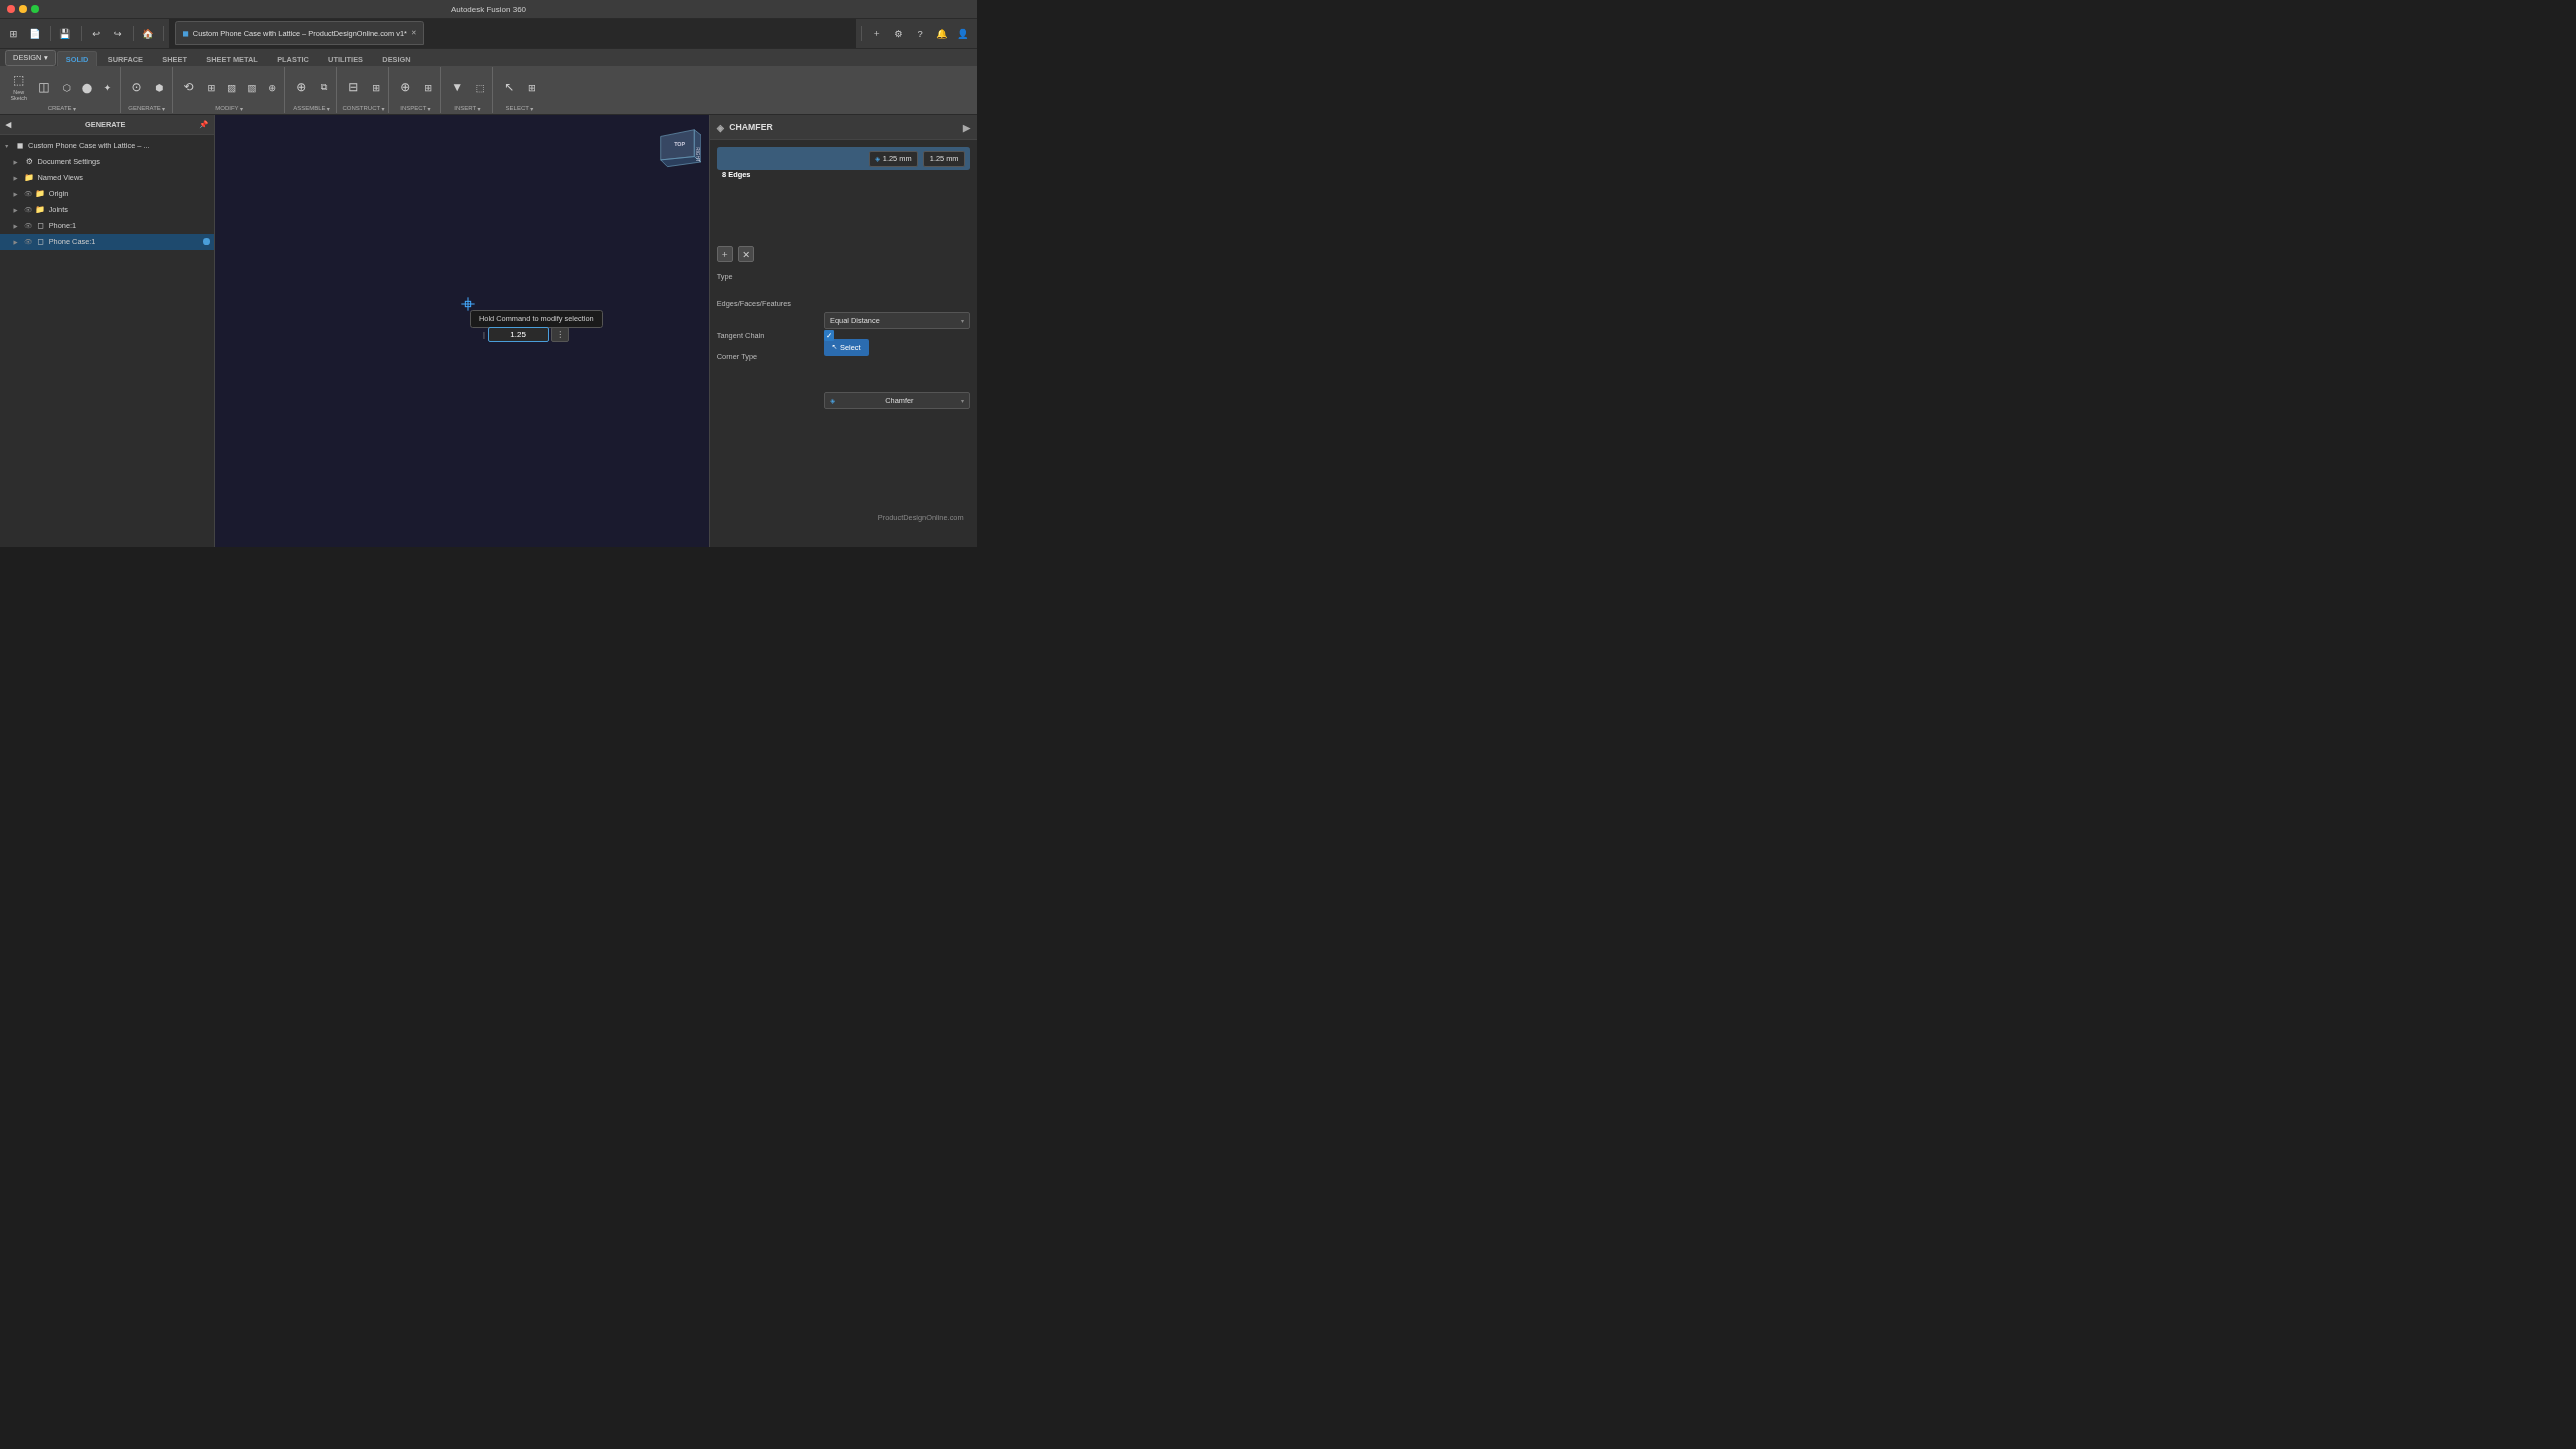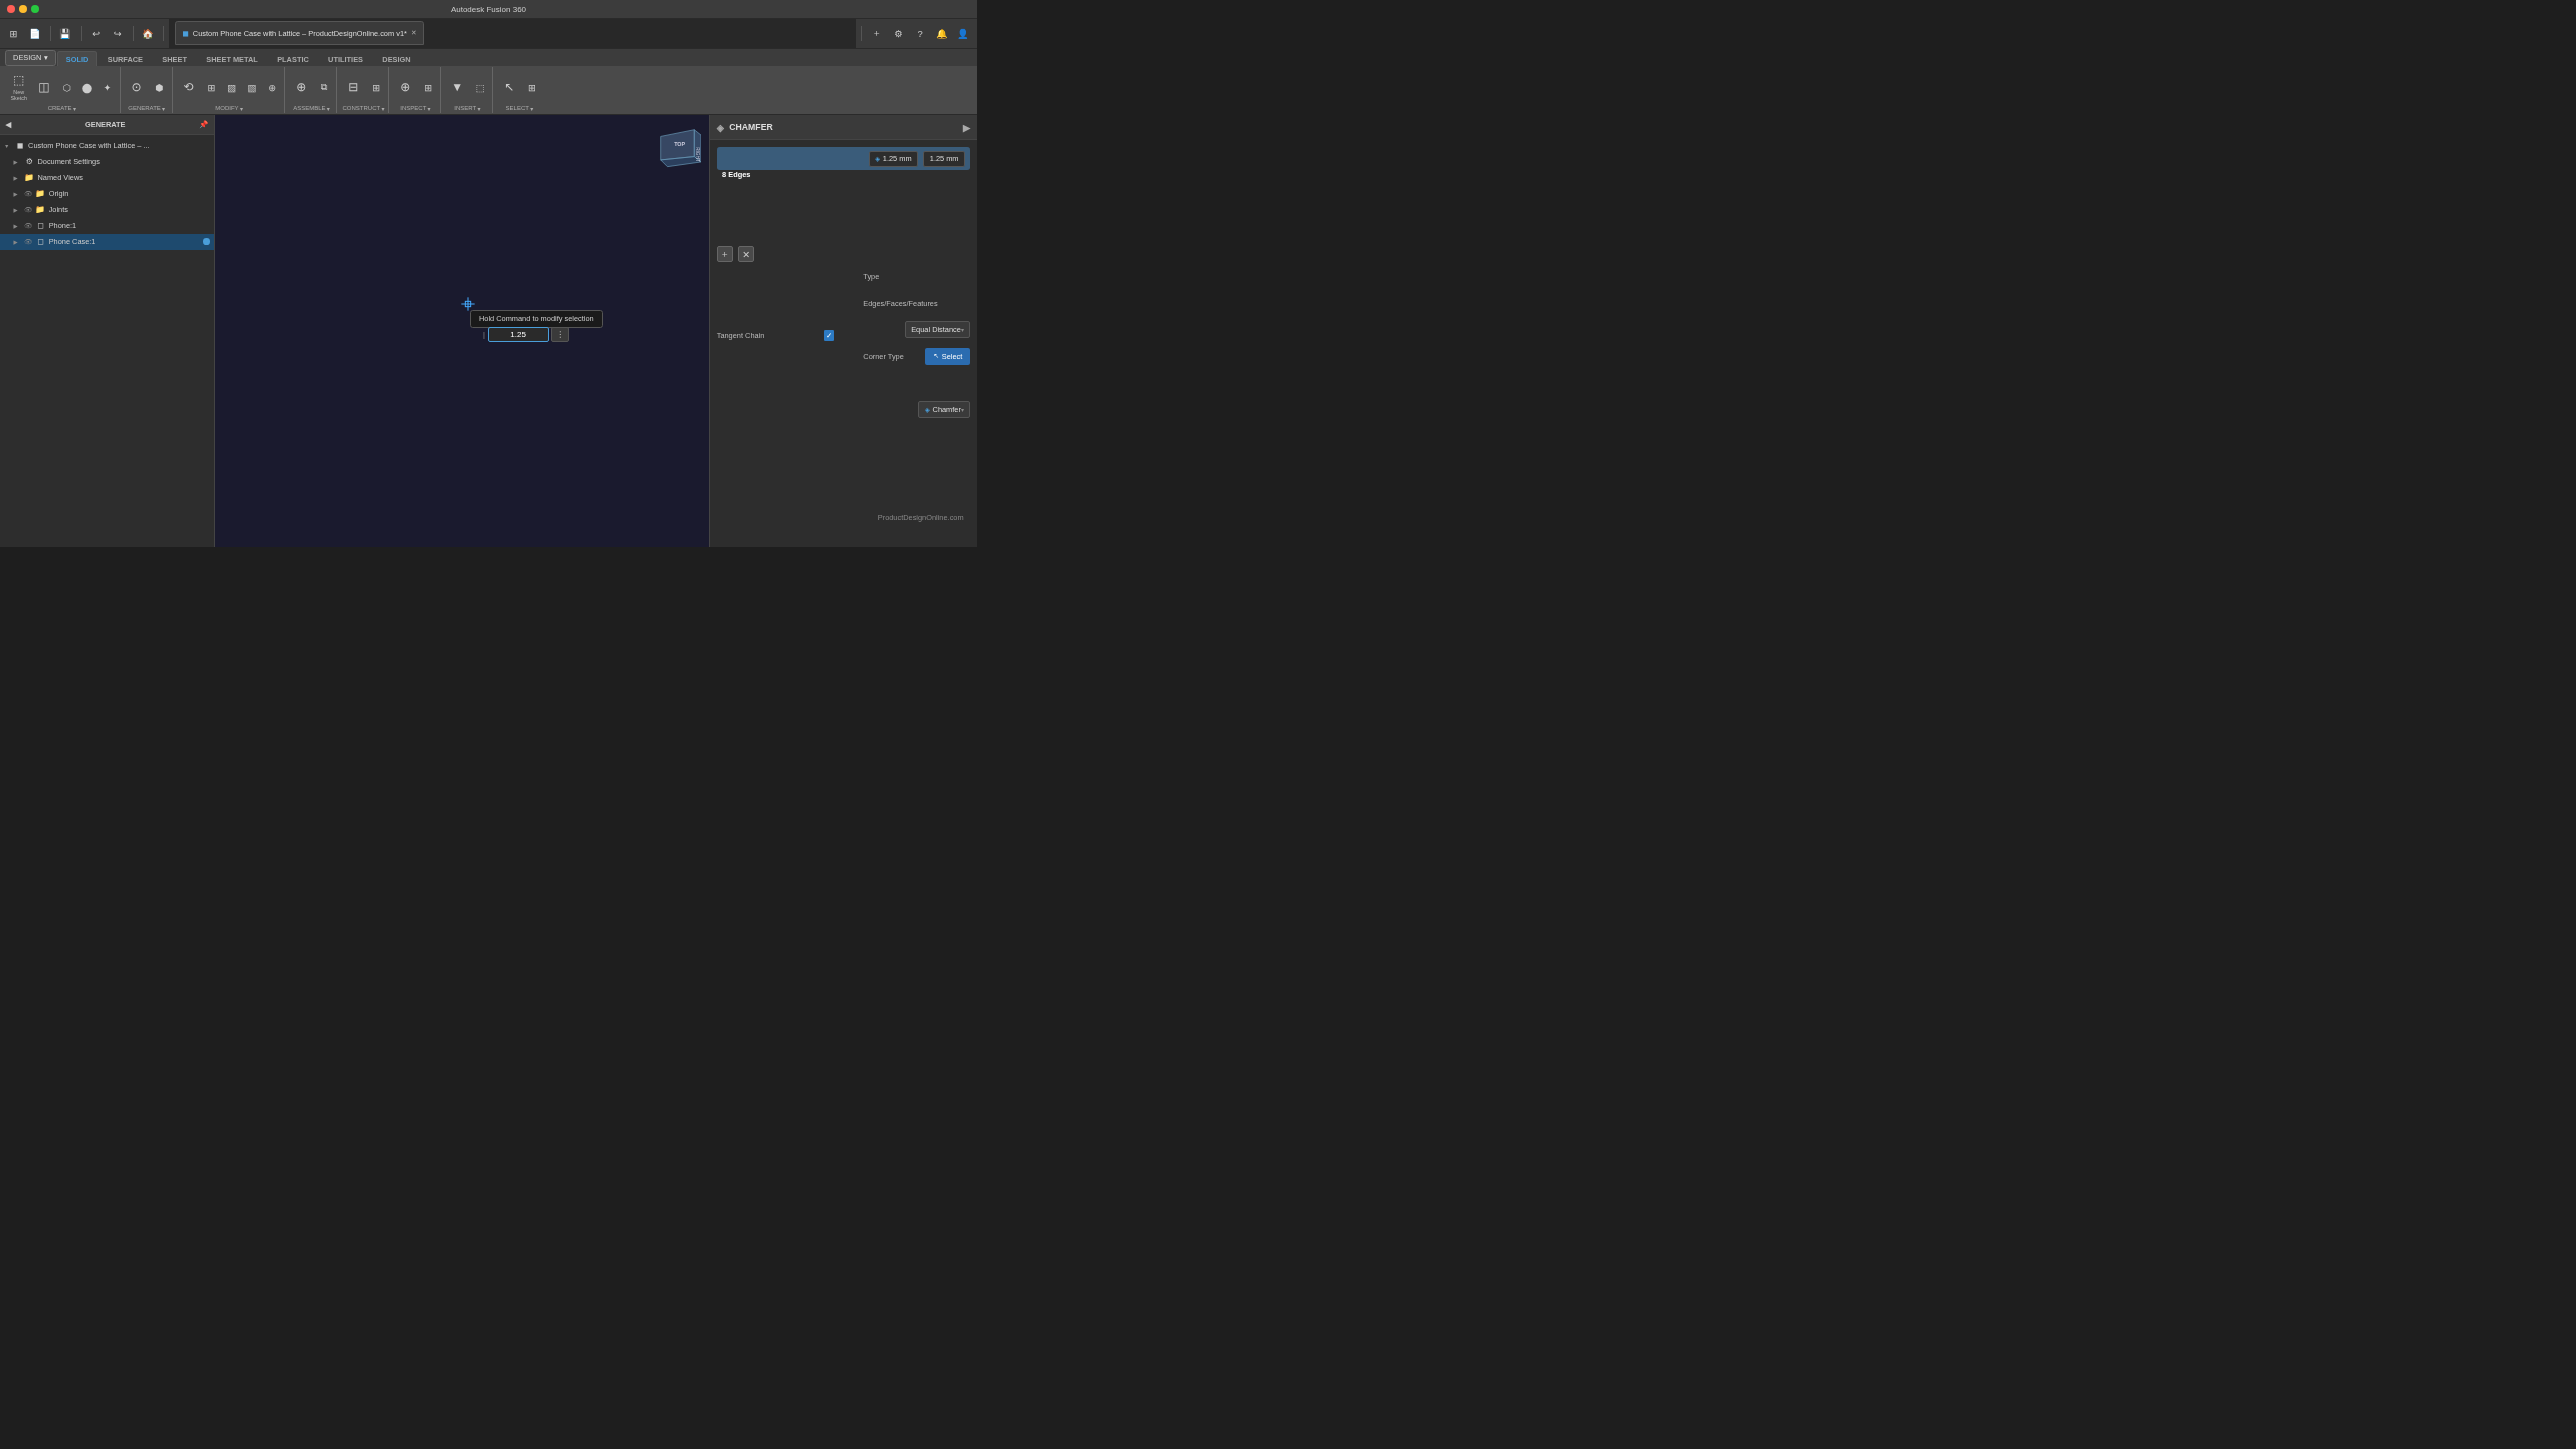--- a/index.html
+++ b/index.html
@@ -412,24 +412,23 @@
       color: #ccc;
       font-size: 9.4px;
       display: flex;
       align-items: center;
       justify-content: center;
       cursor: pointer;
     }
 
     .panel-field-row {
       display: flex;
-      align-items: flex-end;
+      align-items: flex-start;
       margin-bottom: 6.7px;
       height: 20px;
-      flex-direction: column;
     }
     .panel-field-label {
       width: 107px;
       font-size: 7.4px;
       color: #bbb;
     }
     .panel-field-value {
       flex: 1;
       display: flex;
       align-items: center;

